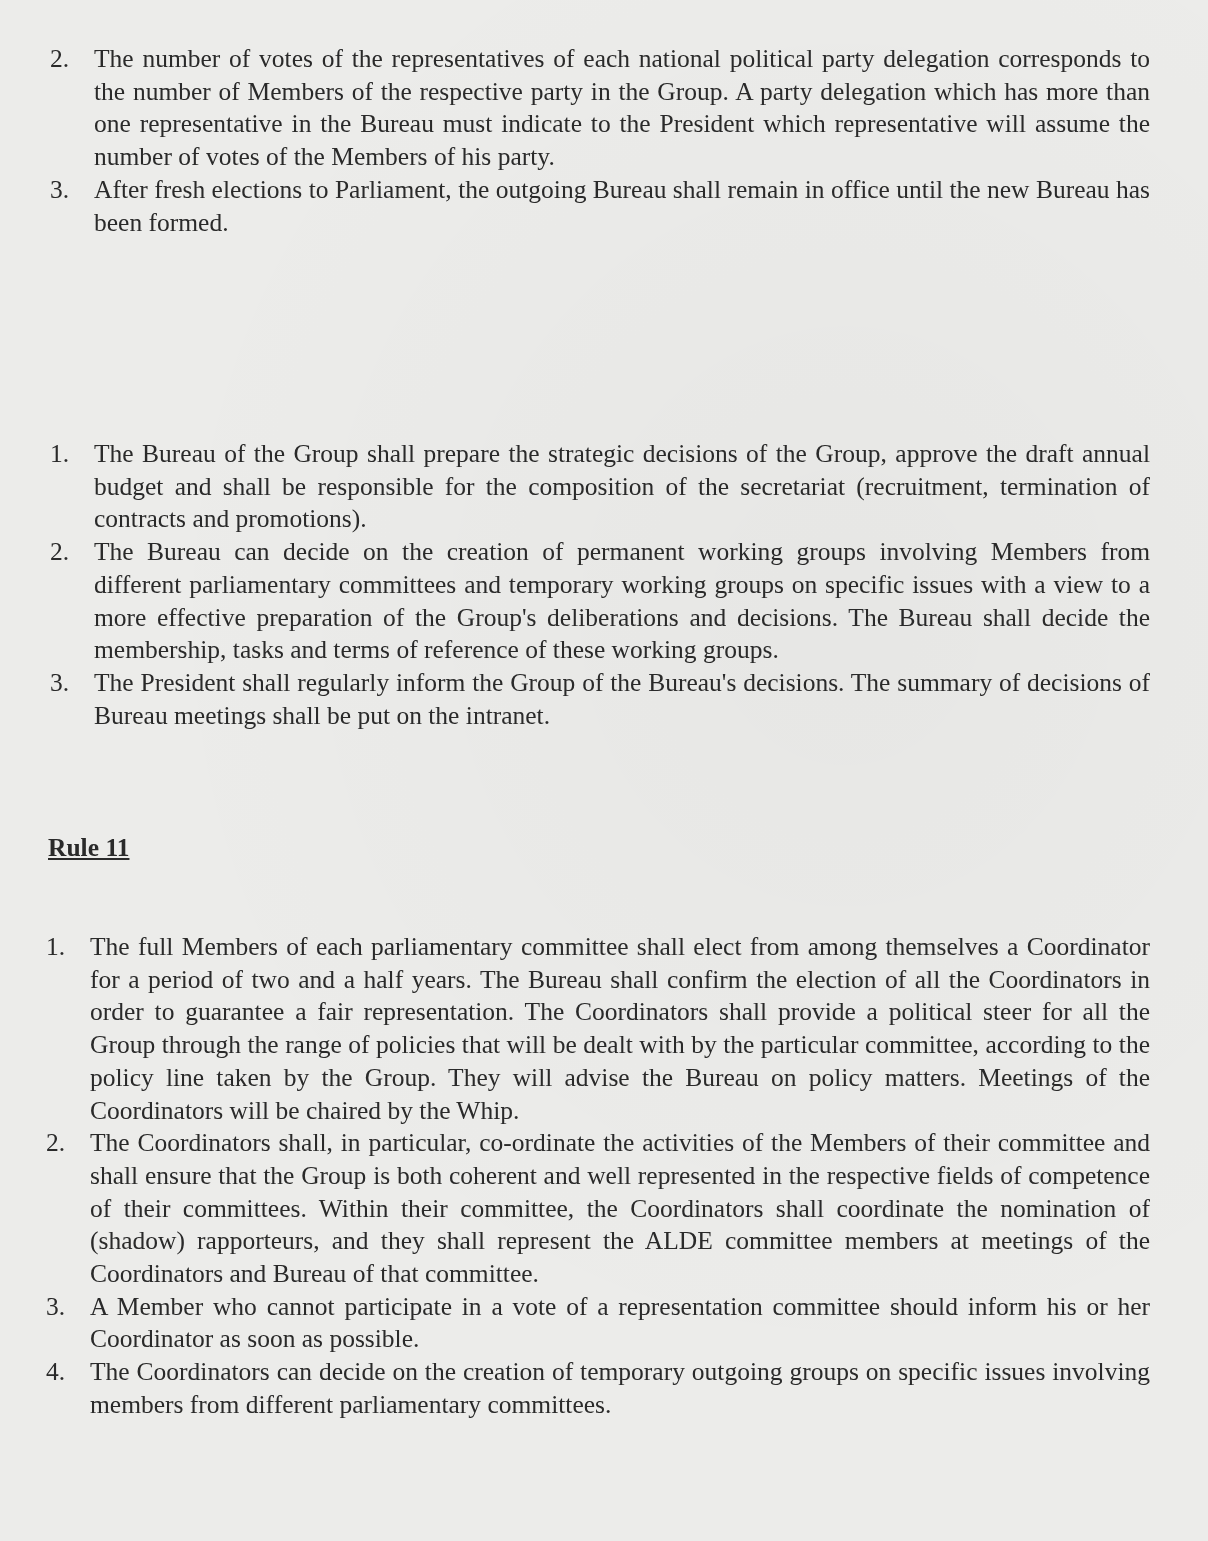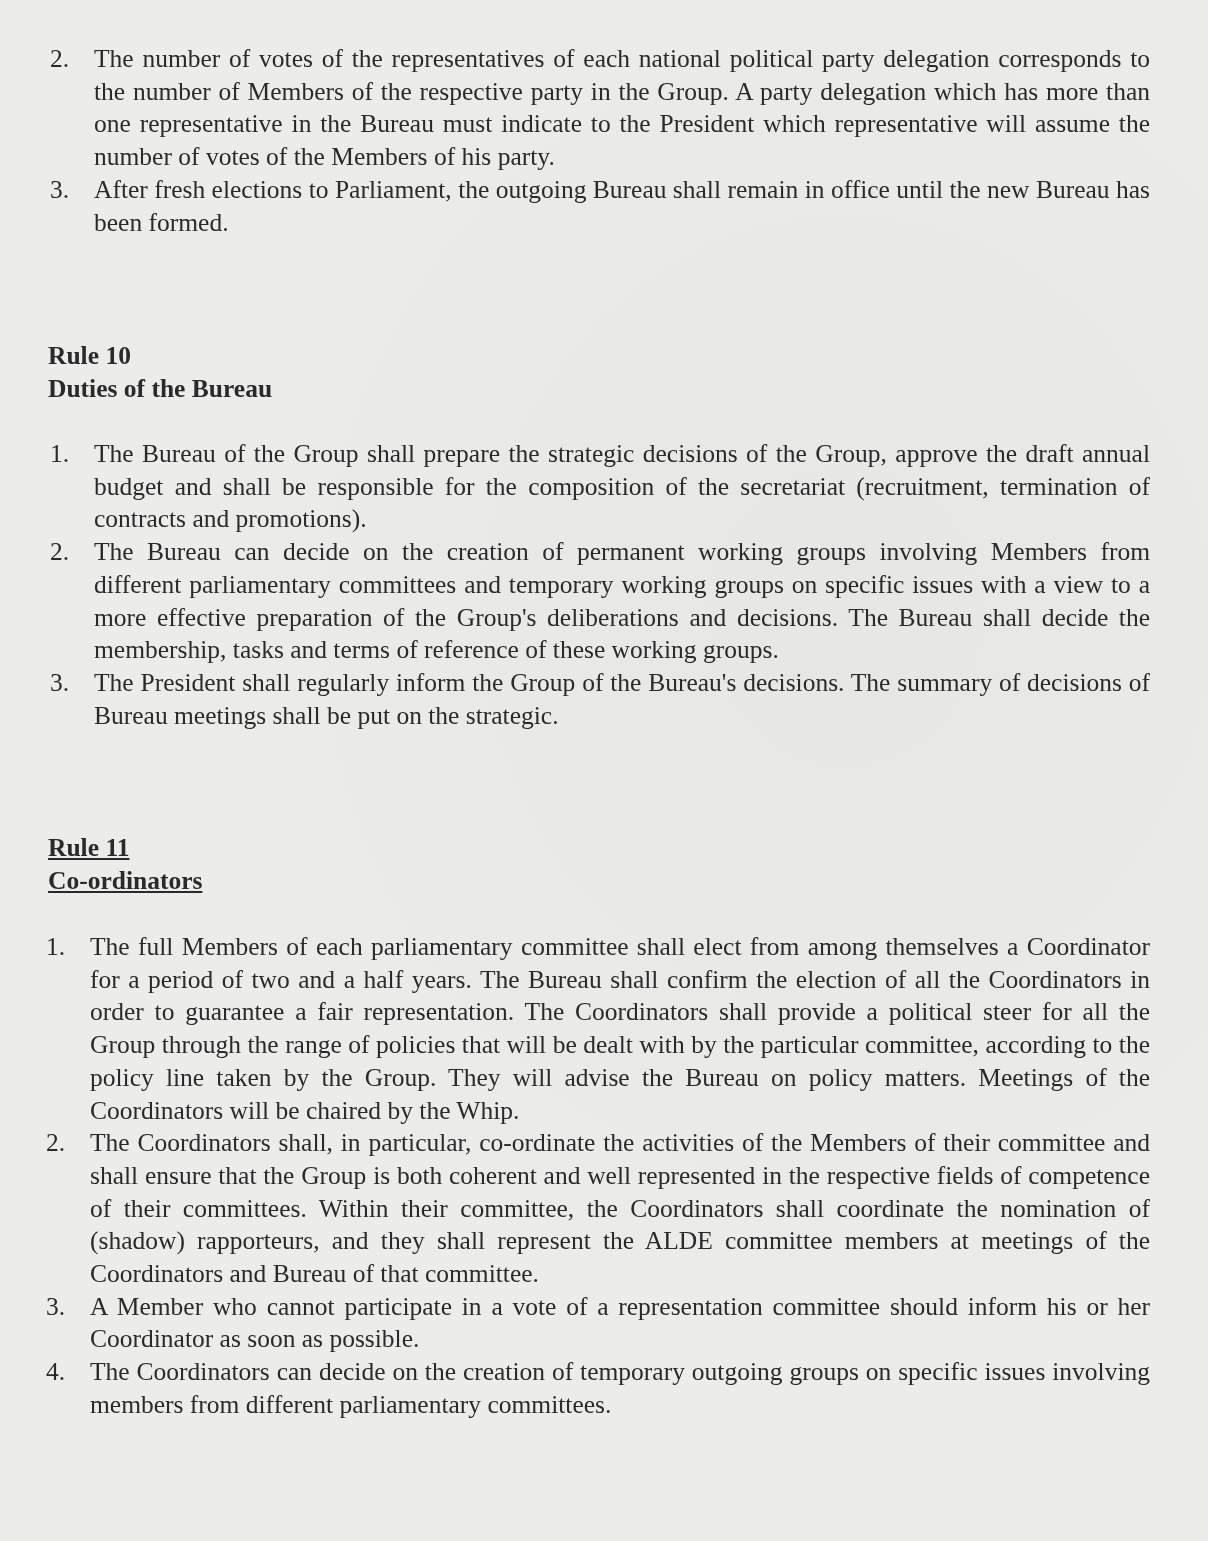--- a/index.html
+++ b/index.html
@@ -70,45 +70,40 @@
         <span class="num">2.</span>
         <span>The number of votes of the representatives of each national political party delegation corresponds to the number of Members of the respective party in the Group.  A party delegation which has more than one representative in the Bureau must indicate to the President which representative will assume the number of votes of the Members of his party.</span>
       </li>
       <li>
         <span class="num">3.</span>
         <span>After fresh elections to Parliament, the outgoing Bureau shall remain in office until the new Bureau has been formed.</span>
       </li>
     </ol>
   </div>
 
-  <div class="block" id="rule10-head">
-    <div class="heading">Rule 10</div>
-    <div class="heading">Duties of the Bureau</div>
-  </div>
 
   <div class="block" id="rule10-list">
     <ol class="items">
       <li>
         <span class="num">1.</span>
         <span>The Bureau of the Group shall prepare the strategic decisions of the Group, approve the draft annual budget and shall be responsible for the composition of the secretariat (recruitment, termination of contracts and promotions).</span>
       </li>
       <li>
         <span class="num">2.</span>
         <span>The Bureau can decide on the creation of permanent working groups involving Members from different parliamentary committees and temporary working groups on specific issues with a view to a more effective preparation of the Group's deliberations and decisions. The Bureau shall decide the membership, tasks and terms of reference of these working groups.</span>
       </li>
       <li>
         <span class="num">3.</span>
-        <span>The President shall regularly inform the Group of the Bureau's decisions. The summary of decisions of Bureau meetings shall be put on the strategic.</span>
+        <span>The President shall regularly inform the Group of the Bureau's decisions. The summary of decisions of Bureau meetings shall be put on the intranet.</span>
       </li>
     </ol>
   </div>
 
   <div class="block" id="rule11-head">
     <div class="heading">Rule 11</div>
-    <div class="heading">Co-ordinators</div>
   </div>
 
   <div class="block" id="rule11-list">
     <ol class="items">
       <li>
         <span class="num">1.</span>
         <span>The full Members of each parliamentary committee shall elect from among themselves a Coordinator for a period of two and a half years. The Bureau shall confirm the election of all the Coordinators in order to guarantee a fair representation. The Coordinators shall provide a political steer for all the Group through the range of policies that will be dealt with by the particular committee, according to the policy line taken by the Group.  They will advise the Bureau on policy matters.  Meetings of the Coordinators will be chaired by the Whip.</span>
       </li>
       <li>
         <span class="num">2.</span>

